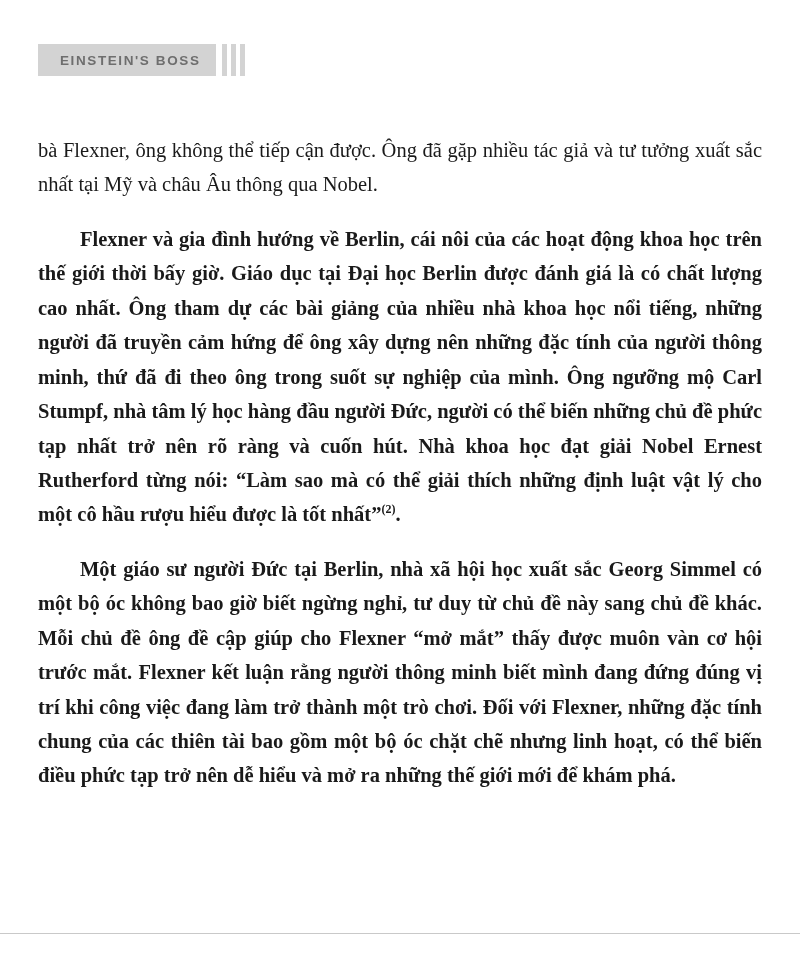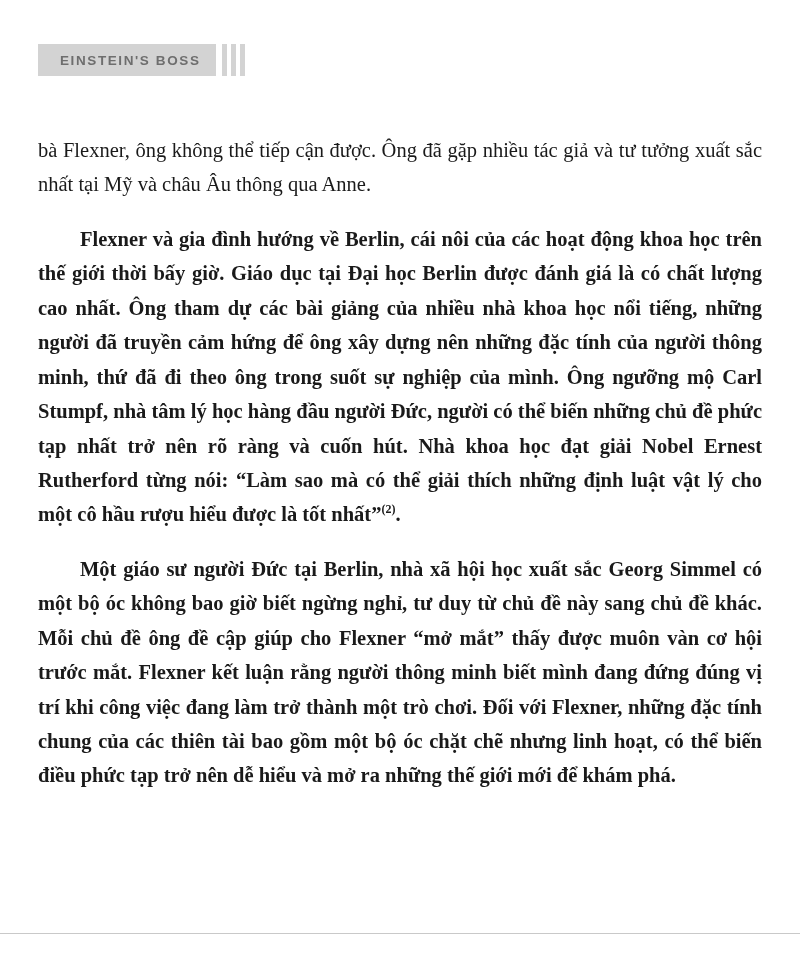--- a/index.html
+++ b/index.html
@@ -101,21 +101,21 @@
     </div>
     <div class="header-bars">
       <span></span>
       <span></span>
       <span></span>
     </div>
   </div>
 
   <div class="content">
 
-    <p class="para">bà Flexner, ông không thể tiếp cận được. Ông đã gặp nhiều tác giả và tư tưởng xuất sắc nhất tại Mỹ và châu Âu thông qua Anne.</p>
+    <p class="para">bà Flexner, ông không thể tiếp cận được. Ông đã gặp nhiều tác giả và tư tưởng xuất sắc nhất tại Mỹ và châu Âu thông qua Nobel.</p>
 
     <p class="para indent"><span>Flexner và gia đình hướng về Berlin, cái nôi của các hoạt động khoa học trên thế giới thời bấy giờ. Giáo dục tại Đại học Berlin được đánh giá là có chất lượng cao nhất. Ông tham dự các bài giảng của nhiều nhà khoa học nổi tiếng, những người đã truyền cảm hứng để ông xây dựng nên những đặc tính của người thông minh, thứ đã đi theo ông trong suốt sự nghiệp của mình. Ông ngưỡng mộ Carl Stumpf, nhà tâm lý học hàng đầu người Đức, người có thể biến những chủ đề phức tạp nhất trở nên rõ ràng và cuốn hút. Nhà khoa học đạt giải Nobel Ernest Rutherford từng nói: “Làm sao mà có thể giải thích những định luật vật lý cho một cô hầu rượu hiểu được là tốt nhất”</span><sup>(2)</sup><span>.</span></p>
 
     <p class="para indent">Một giáo sư người Đức tại Berlin, nhà xã hội học xuất sắc Georg Simmel có một bộ óc không bao giờ biết ngừng nghỉ, tư duy từ chủ đề này sang chủ đề khác. Mỗi chủ đề ông đề cập giúp cho Flexner “mở mắt” thấy được muôn vàn cơ hội trước mắt. Flexner kết luận rằng người thông minh biết mình đang đứng đúng vị trí khi công việc đang làm trở thành một trò chơi. Đối với Flexner, những đặc tính chung của các thiên tài bao gồm một bộ óc chặt chẽ nhưng linh hoạt, có thể biến điều phức tạp trở nên dễ hiểu và mở ra những thế giới mới để khám phá.</p>
 
   </div>
 
   <div class="footer-rule"></div>
 
 </div>

